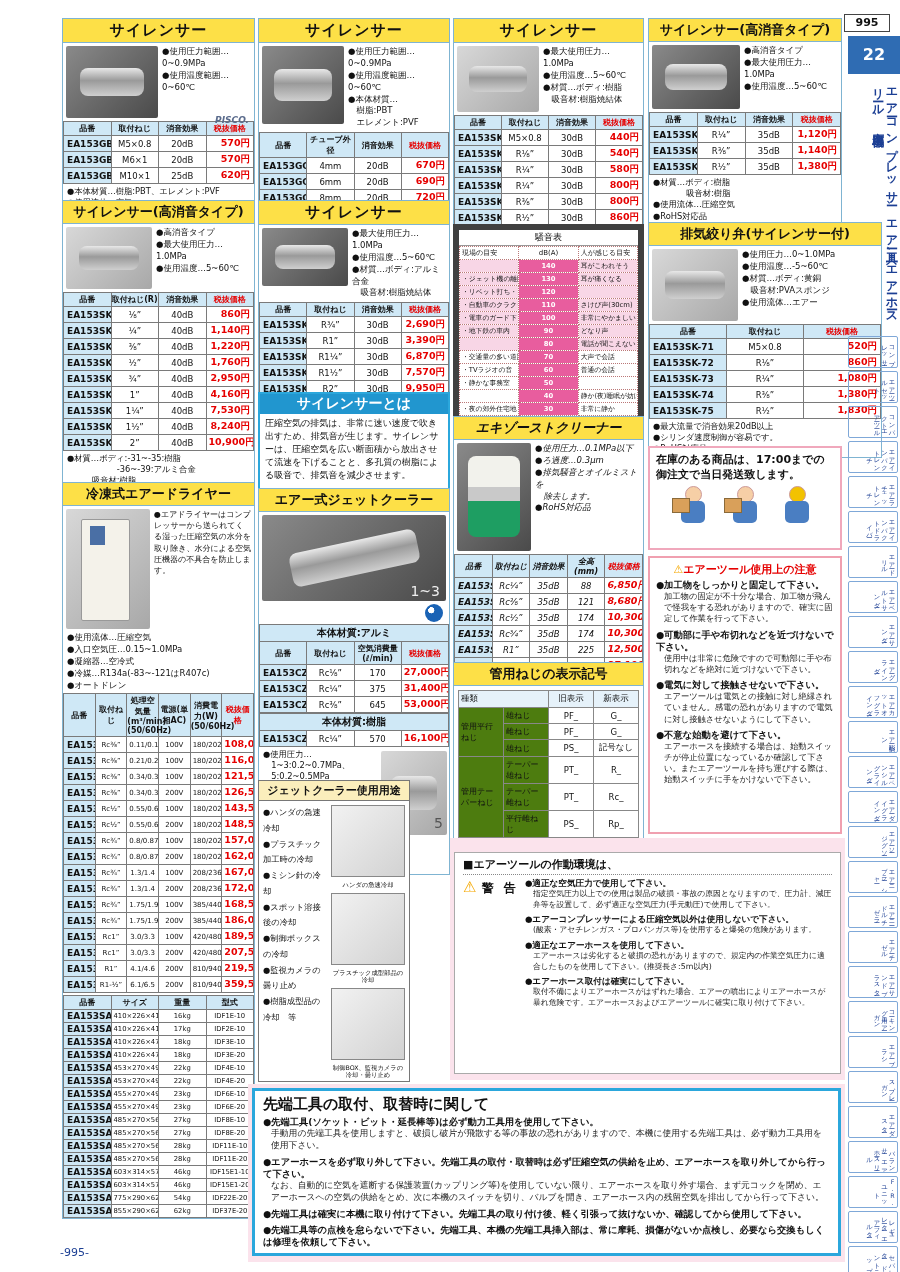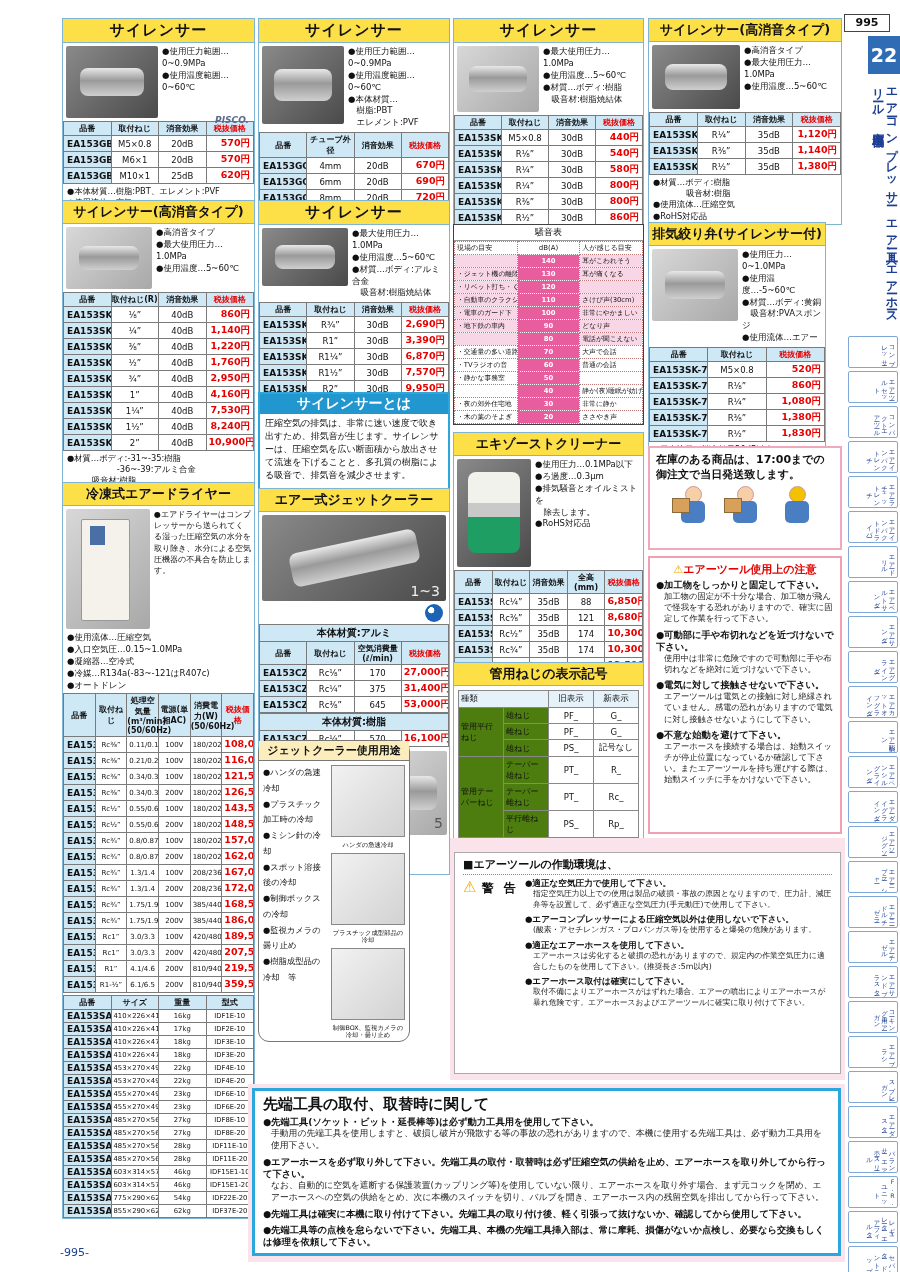--- a/index.html
+++ b/index.html
@@ -21,21 +21,21 @@
   .specs .ln{margin:0;}
   table.spec{width:100%;border-collapse:collapse;font-size:8.5px;text-align:center;table-layout:fixed;}
   table.spec th{background:#cfe8f6;border:1px solid #7a7a7a;font-weight:bold;font-size:8px;padding:1px 0;}
   table.spec td{border:1px solid #7a7a7a;padding:1px 2px;overflow:hidden;white-space:nowrap;}
   table.spec td:first-child{background:#cfe8f6;font-weight:bold;text-align:left;padding-left:3px;font-size:9px;}
   table.price th:last-child{color:#e60000;}
   table.price td:last-child{color:#e60000;font-weight:bold;font-size:9.5px;text-align:right;padding-right:3px;}
   .notes{font-size:8.3px;padding:2px 4px;line-height:1.35;}
   .pisco{position:absolute;right:5px;color:#5a6b8c;font-style:italic;font-weight:bold;font-size:9px;}
   
-  .noisewrap{position:absolute;left:453px;top:224px;width:191px;border:1px solid #404040;background:#fff;box-sizing:border-box;}
+  .noisewrap{position:absolute;left:453px;top:224px;width:191px;border:6px solid #404040;background:#fff;box-sizing:border-box;}
   .noisecap{text-align:center;font-size:9px;border-bottom:1px solid #999;padding:1px 0;}
   table.noise{width:100%;border-collapse:collapse;font-size:6.8px;table-layout:fixed;}
   table.noise th{border:1px dotted #b77;font-weight:normal;text-align:left;padding:1px 2px;font-size:7px;}
   table.noise td{border:1px dotted #b77;padding:1px 2px;overflow:hidden;white-space:nowrap;}
   table.noise td:nth-child(2){background:#e85d9e;color:#fff;font-weight:bold;text-align:center;}
   table.noise th:nth-child(2){text-align:center;}
   table.noise tr.pink td:nth-child(1),table.noise tr.pink td:nth-child(3){background:#f8d6e6;}
   
   .bluebox{position:absolute;border:2px solid #2ba7dc;background:#fff;box-sizing:border-box;}
   .bluebox .bt{background:#2196cf;color:#fff;font-weight:bold;text-align:center;font-size:14px;padding:1px 0;}
@@ -79,22 +79,22 @@
   .usagebox{position:absolute;border:1px solid #777;background:#fff;box-sizing:border-box;}
   .usagetitle{background:#fbeebc;border-bottom:1px solid #777;font-weight:bold;text-align:center;font-size:11px;padding:2px 0;}
   .usagebody{display:flex;padding:4px;gap:4px;}
   .usagelist{font-size:8.3px;line-height:1.9;flex:1;}
   .usageimgs{width:74px;display:flex;flex-direction:column;gap:4px;}
   .uimg{border:1px solid #888;height:70px;background:linear-gradient(135deg,#f2f2f2,#d2d2d2);}
   .ucap{font-size:6.3px;text-align:center;line-height:1.2;}
   
   .pagenum{position:absolute;right:10px;top:14px;width:44px;height:16px;border:1px solid #444;
      font-size:11px;font-weight:bold;text-align:center;line-height:16px;}
-  .tab22{position:absolute;right:0;top:36px;width:32px;height:38px;background:#2f6cb3;color:#fff;
-     font-size:19px;font-weight:bold;text-align:center;line-height:38px;}
+  .tab22{position:absolute;right:0;top:36px;width:52px;height:38px;background:#2f6cb3;color:#fff;
+     font-size:16px;font-weight:bold;text-align:center;line-height:38px;}
   .sidetitle{position:absolute;right:2px;top:80px;height:250px;width:48px;writing-mode:vertical-rl;
      text-orientation:upright;font-weight:bold;color:#1c3f94;font-size:12px;line-height:1.15;letter-spacing:1px;}
   .cats{position:absolute;right:2px;top:336px;width:50px;display:flex;flex-direction:column;gap:3px;}
   .cat{border:1px solid #7fa8d8;border-radius:2px;height:28px;writing-mode:vertical-rl;text-orientation:upright;
      font-size:6.3px;color:#1c3f94;text-align:center;overflow:hidden;line-height:1.2;padding:1px;}
   .footer{position:absolute;left:60px;top:1246px;font-size:11px;color:#1c3f94;}
   .imглbl{position:absolute;font-size:14px;color:#eee;}
 </style>
 </head>
 <body>
@@ -526,21 +526,21 @@
         </tr>
         <tr>
           <td>・木の葉のそよぎ</td>
           <td>20</td>
           <td>ささやき声</td>
         </tr>
       </tbody>
     </table>
 </div>
 
-<div class="sec" style="left:648px;top:222px;width:178px;">
+<div class="sec" style="left:648px;top:222px;width:234px;">
   <div class="tbar small">排気絞り弁(サイレンサー付)</div>
   <div class="prow">
       <div class="photo lite" style="width:86px;height:72px;">
         <div class="cyl"></div>
       </div>
     <div class="specs">
         <div class="ln">●使用圧力…0~1.0MPa</div>
         <div class="ln">●使用温度…-5~60℃</div>
         <div class="ln">●材質…ボディ:黄銅</div>
         <div class="ln">　吸音材:PVAスポンジ</div>
@@ -581,21 +581,21 @@
         </tr>
       </tbody>
     </table>
   <div class="notes">
       <div class="ln">●最大流量で消音効果20dB以上</div>
       <div class="ln">●シリンダ速度制御が容易です。</div>
       <div class="ln">●RoHS対応品</div>
     </div>
 </div>
 
-<div class="sec" style="left:453px;top:432px;width:191px;">
+<div class="sec" style="left:453px;top:416px;width:191px;font-style:italic;">
   <div class="tbar small">エキゾーストクリーナー</div>
   <div class="prow">
       <div class="photo green" style="width:74px;height:108px;">
         <div class="cyl"></div>
       </div>
     <div class="specs">
         <div class="ln">●使用圧力…0.1MPa以下</div>
         <div class="ln">●ろ過度…0.3μm</div>
         <div class="ln">●排気騒音とオイルミストを</div>
         <div class="ln">　除去します。</div>
@@ -1023,21 +1023,21 @@
         <div class="ln">●温度降下…1~3:-40℃、5:-30℃</div>
         <div class="ln">●-5は樹脂製なので軽量・コンパクト</div>
       </div>
     <div class="photo lite" style="position:absolute;right:2px;top:4px;width:66px;height:84px;">
       <div class="cyl"></div>
       <div class="imглbl" style="right:4px;bottom:2px;color:#555;">5</div>
     </div>
   </div>
 </div>
 
-<div class="usagebox" style="left:258px;top:740px;width:152px;height:302px;border-radius:11px;">
+<div class="usagebox" style="left:258px;top:780px;width:152px;height:302px;">
   <div class="usagetitle">ジェットクーラー使用用途</div>
   <div class="usagebody">
     <div class="usagelist">
         <div class="ln">●ハンダの急速冷却</div>
         <div class="ln">●プラスチック加工時の冷却</div>
         <div class="ln">●ミシン針の冷却</div>
         <div class="ln">●スポット溶接後の冷却</div>
         <div class="ln">●制御ボックスの冷却</div>
         <div class="ln">●監視カメラの曇り止め</div>
         <div class="ln">●樹脂成型品の冷却　等</div>

